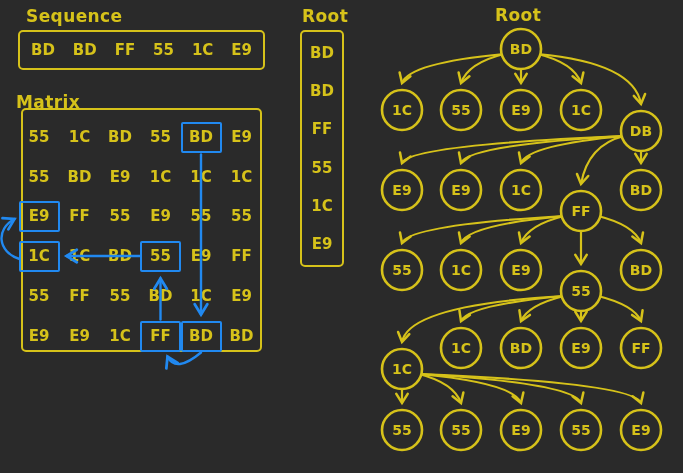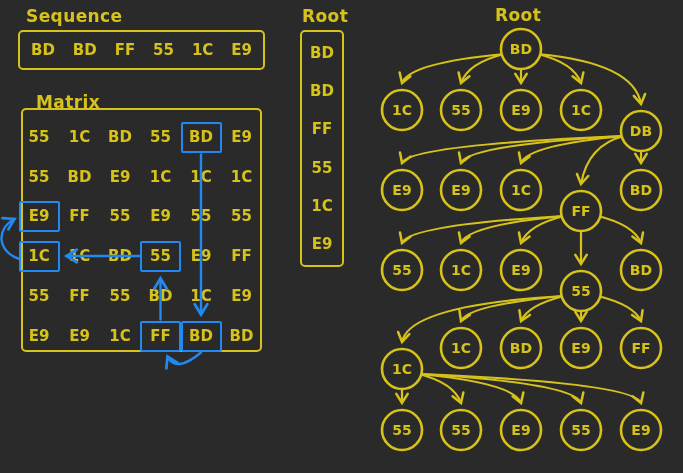--- a/index.html
+++ b/index.html
@@ -56,21 +56,21 @@
   <div class="lbl" style="left:26px;top:6px">Sequence</div>
   <div class="box seq-box" id="seq-box">
       <div class="val">BD</div>
       <div class="val">BD</div>
       <div class="val">FF</div>
       <div class="val">55</div>
       <div class="val">1C</div>
       <div class="val">E9</div>
     </div>
 
-  <div class="lbl" style="left:36px;top:92px">Matrix</div>
+  <div class="lbl" style="left:16px;top:92px">Matrix</div>
   <div class="box matrix-box"></div>
   <div id="matrix-cells">
       <div class="cell val" style="left: 39px; top: 137px;">55</div>
       <div class="cell val" style="left: 79.5px; top: 137px;">1C</div>
       <div class="cell val" style="left: 120px; top: 137px;">BD</div>
       <div class="cell val" style="left: 160.5px; top: 137px;">55</div>
       <div class="cell val" style="left: 201px; top: 137px;">BD</div>
       <div class="cell val" style="left: 241.5px; top: 137px;">E9</div>
       <div class="cell val" style="left: 39px; top: 176.5px;">55</div>
       <div class="cell val" style="left: 79.5px; top: 176.5px;">BD</div>

